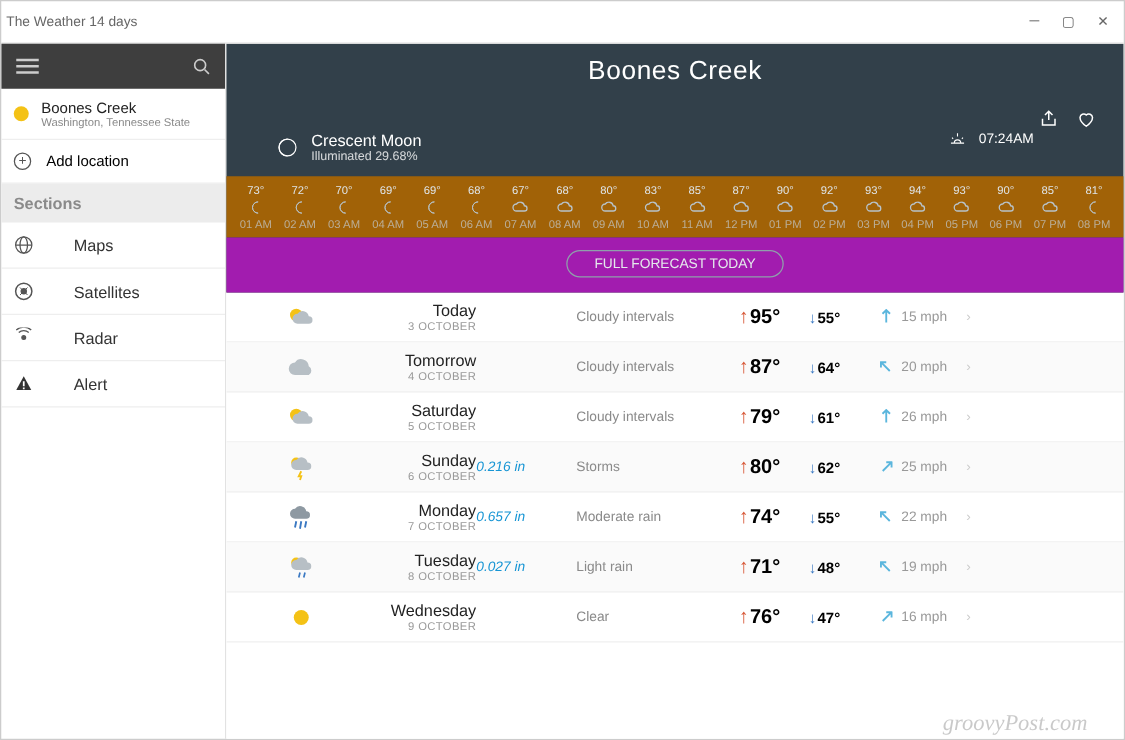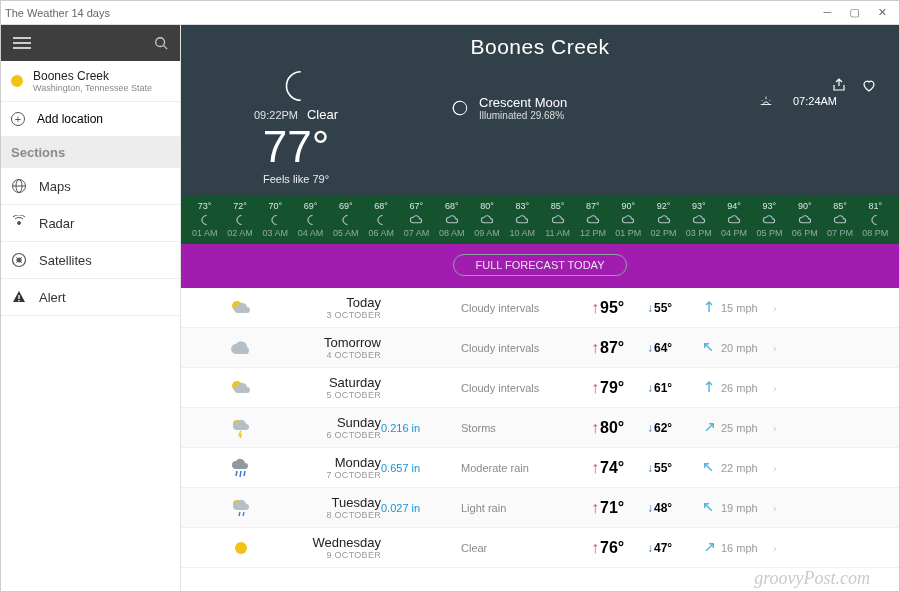--- a/index.html
+++ b/index.html
@@ -1,63 +1,63 @@
 <!DOCTYPE html>
 <html><head>
 <meta charset="utf-8">
 <style>
   * { box-sizing: border-box; margin: 0; padding: 0; font-family: "Segoe UI", Arial, sans-serif; }
   body { width: 900px; height: 592px; background: #fff; overflow: hidden; border: 1px solid #ccc; }
-  .titlebar { height: 24px; display: flex; align-items: center; justify-content: space-between; padding: 0 4px; font-size: 11px; color: #666; border-bottom: 1px solid #ddd; }
+  .titlebar { height: 34px; display: flex; align-items: center; justify-content: space-between; padding: 0 4px; font-size: 11px; color: #666; border-bottom: 1px solid #ddd; }
   .titlebar .controls { display: flex; gap: 18px; padding-right: 8px; }
   .titlebar .controls span { color: #666; font-size: 11px; }
   .app { display: flex; height: 569px; }
   .sidebar { width: 180px; border-right: 1px solid #e2e2e2; display: flex; flex-direction: column; font-size: 12px; }
   .side-top { background: #3e3e3e; height: 36px; display: flex; align-items: center; justify-content: space-between; padding: 0 12px; }
   .hamburger { display: flex; flex-direction: column; gap: 3px; cursor: pointer; }
   .hamburger span { width: 18px; height: 2px; background: #ccc; }
   .loc-row { display: flex; align-items: center; padding: 8px 10px; border-bottom: 1px solid #eee; cursor: pointer; }
   .loc-dot { width: 12px; height: 12px; background: #f4c216; border-radius: 50%; margin-right: 10px; flex-shrink: 0; }
   .loc-text .t { font-size: 12px; color: #222; }
   .loc-text .s { font-size: 9px; color: #888; }
   .add-row { display: flex; align-items: center; padding: 10px; border-bottom: 1px solid #eee; cursor: pointer; }
   .plus-circ { width: 14px; height: 14px; border: 1.5px solid #555; border-radius: 50%; display: flex; align-items: center; justify-content: center; margin-right: 12px; font-size: 11px; line-height: 1; color: #555; }
   .sections-hdr { background: #ececec; color: #8a8a8a; font-weight: 600; padding: 8px 10px; font-size: 13px; }
-  .sec-item { display: flex; align-items: center; padding: 10px 10px; border-bottom: 1px solid #eee; cursor: pointer; font-size: 13px; color: #333; }
+  .sec-item { display: flex; align-items: center; padding: 10px 10px; border-bottom: 1px solid #eee; cursor: pointer; font-size: 13px; color: #333; gap: 20px; }
   .sec-item .ic { width: 16px; height: 16px; margin-right: 12px; display: flex; align-items: center; justify-content: center; }
   .content { flex: 1; display: flex; flex-direction: column; overflow: hidden; }
   .hero { background: #32404a; color: #fff; padding: 6px 0 0 0; position: relative; }
   .city { text-align: center; font-size: 21px; font-weight: 300; letter-spacing: .5px; padding: 4px 0 8px; }
   .hero-actions { position: absolute; right: 22px; top: 52px; display: flex; gap: 14px; }
   .hero-main { display: flex; padding: 0 0 10px 0; align-items: flex-start; }
   .cur-col { width: 230px; text-align: center; }
   .cur-col .time { font-size: 11px; opacity: .85; }
   .cur-col .cond { font-size: 13px; font-weight: 300; }
   .cur-col .temp { font-size: 44px; font-weight: 300; line-height: 1; margin-top: 2px; }
   .cur-col .feels { font-size: 11px; margin-top: 4px; opacity: .9; }
   .moon-col { flex: 1; display: flex; align-items: center; gap: 10px; font-size: 13px; margin-top: 28px; padding-left: 40px; }
   .moon-col .m-text .m1 { font-size: 13px; }
   .moon-col .m-text .m2 { font-size: 10px; opacity: .8; }
   .sun-col { width: 140px; font-size: 11px; margin-top: 26px; }
-  .sun-row { display: flex; gap: 20px; padding: 2px 0; }
-  .hourly { background: #14532d; display: flex; padding: 6px 6px; gap: 0; }
+  .sun-row { display: flex; gap: 10px; padding: 2px 0; }
+  .hourly { background: #a16207; display: flex; padding: 6px 6px; gap: 0; }
   .hr { flex: 1; text-align: center; color: #c5cdd2; font-size: 9px; }
   .hr .t { color: #dfe4e7; margin-bottom: 2px; }
   .hr .ic { height: 14px; display: flex; justify-content: center; align-items: center; margin-bottom: 1px; }
   .hr .h { opacity: .7; }
   .full-btn-row { background: #a21caf; text-align: center; padding: 10px 0 12px; }
   .full-btn { display: inline-block; border: 1px solid #8fa0ab; border-radius: 14px; padding: 4px 22px; font-size: 11px; color: #e4e9ec; cursor: pointer; }
   .daily { flex: 1; overflow-y: hidden; background: #fff; }
   .day-row { display: flex; align-items: center; height: 40px; border-bottom: 1px solid #f0f0f0; padding: 0 20px 0 40px; font-size: 12px; cursor: pointer; }
   .day-row:nth-child(even) { background: #fafafa; }
   .d-icon { width: 40px; display: flex; justify-content: center; }
   .d-name { width: 120px; padding-left: 24px; text-align: right; }
   .d-name .dn { font-size: 13px; color: #222; }
   .d-name .dd { font-size: 9px; color: #999; letter-spacing: .3px; }
-  .d-precip { width: 80px; color: #1795d4; font-size: 11px; }
+  .d-precip { width: 80px; color: #1795d4; font-size: 11px; font-style: italic; }
   .d-cond { width: 130px; color: #8a8a8a; font-size: 11px; }
   .d-hi { width: 56px; font-size: 16px; }
   .d-hi .arr { color: #d85a3a; margin-right: 1px; }
   .d-lo { width: 56px; font-size: 12px; }
   .d-lo .arr { color: #3a78c2; margin-right: 1px; }
   .d-wind { width: 70px; color: #999; font-size: 11px; display: flex; align-items: center; gap: 6px; }
   .d-chev { color: #ccc; font-size: 11px; }
   .watermark { position: absolute; right: 30px; bottom: 3px; font: italic 18px Georgia, serif; color: rgba(100,100,100,.35); pointer-events: none; }
   svg { display: block; }
 </style>
@@ -104,36 +104,36 @@
             <svg width="16" height="16" viewBox="0 0 16 16" fill="none" stroke="#555" stroke-width="1">
               <circle cx="8" cy="8" r="6.5"></circle>
               <ellipse cx="8" cy="8" rx="3" ry="6.5"></ellipse>
               <line x1="1.5" y1="8" x2="14.5" y2="8"></line>
             </svg>
           </span>
           <span>Maps</span>
         </div>
         <div class="sec-item">
           <span class="ic">
-            <svg width="16" height="16" viewBox="0 0 16 16" fill="none" stroke="#555" stroke-width="1">
-              <path d="M4 4a6 6 0 018 0M2 2a9 9 0 0112 0"></path>
-              <circle cx="8" cy="8" r="1.5" fill="#555"></circle>
-            </svg>
-          </span>
-          <span>Radar</span>
-        </div>
-        <div class="sec-item">
-          <span class="ic">
             <svg width="16" height="16" viewBox="0 0 16 16" fill="none" stroke="#555" stroke-width="1.2">
               <circle cx="8" cy="8" r="6.5"></circle>
               <path d="M5 5l6 6M5 11l6-6" stroke-width=".8"></path>
               <circle cx="8" cy="8" r="2" fill="#555"></circle>
             </svg>
           </span>
           <span>Satellites</span>
+        </div>
+        <div class="sec-item">
+          <span class="ic">
+            <svg width="16" height="16" viewBox="0 0 16 16" fill="none" stroke="#555" stroke-width="1">
+              <path d="M4 4a6 6 0 018 0M2 2a9 9 0 0112 0"></path>
+              <circle cx="8" cy="8" r="1.5" fill="#555"></circle>
+            </svg>
+          </span>
+          <span>Radar</span>
         </div>
         <div class="sec-item">
           <span class="ic">
             <svg width="16" height="16" viewBox="0 0 16 16" fill="#333">
               <path d="M8 2l6 11H2z"></path>
               <rect x="7.3" y="6" width="1.4" height="4" fill="#fff"></rect>
               <rect x="7.3" y="11" width="1.4" height="1.4" fill="#fff"></rect>
             </svg>
           </span>
           <span>Alert</span>
@@ -147,28 +147,20 @@
       <div class="hero-actions">
         <svg width="16" height="16" viewBox="0 0 16 16" fill="none" stroke="#fff" stroke-width="1.2">
             <path d="M3 8v5h10V8"></path>
             <path d="M8 2v7M5 5l3-3 3 3"></path>
           </svg>
         <svg width="16" height="16" viewBox="0 0 16 16" fill="none" stroke="#fff" stroke-width="1.2">
             <path d="M8 14s-5-3.5-5-7a3 3 0 015-2 3 3 0 015 2c0 3.5-5 7-5 7z"></path>
           </svg>
       </div>
       <div class="hero-main">
-        <div class="cur-col">
-          <svg width="38" height="38" viewBox="0 0 24 24" fill="none" stroke="#fff" stroke-width="1" style="margin:0 auto">
-            <path d="M15 3a9 9 0 100 18 7 7 0 010-18z"></path>
-          </svg>
-          <div><span class="time">09:22PM</span>&nbsp;&nbsp;<span class="cond">Clear</span></div>
-          <div class="temp">77°</div>
-          <div class="feels">Feels like 79°</div>
-        </div>
         <div class="moon-col">
           <svg width="18" height="18" viewBox="0 0 24 24" fill="none" stroke="#fff" stroke-width="1.3">
               <circle cx="12" cy="12" r="9"></circle>
               <path d="M12 3a9 9 0 000 18 6 6 0 010-18z" fill="#32404a"></path>
             </svg>
           <div class="m-text">
             <div class="m1">Crescent Moon</div>
             <div class="m2">Illuminated 29.68%</div>
           </div>
         </div>

